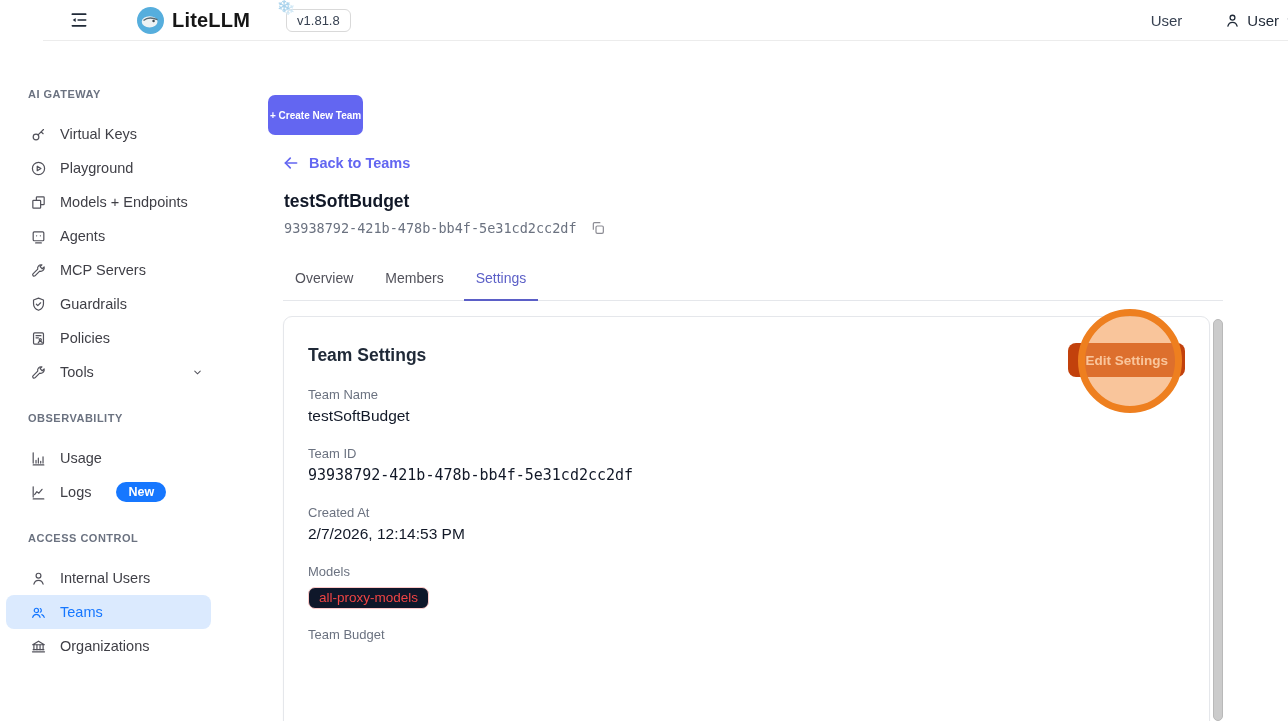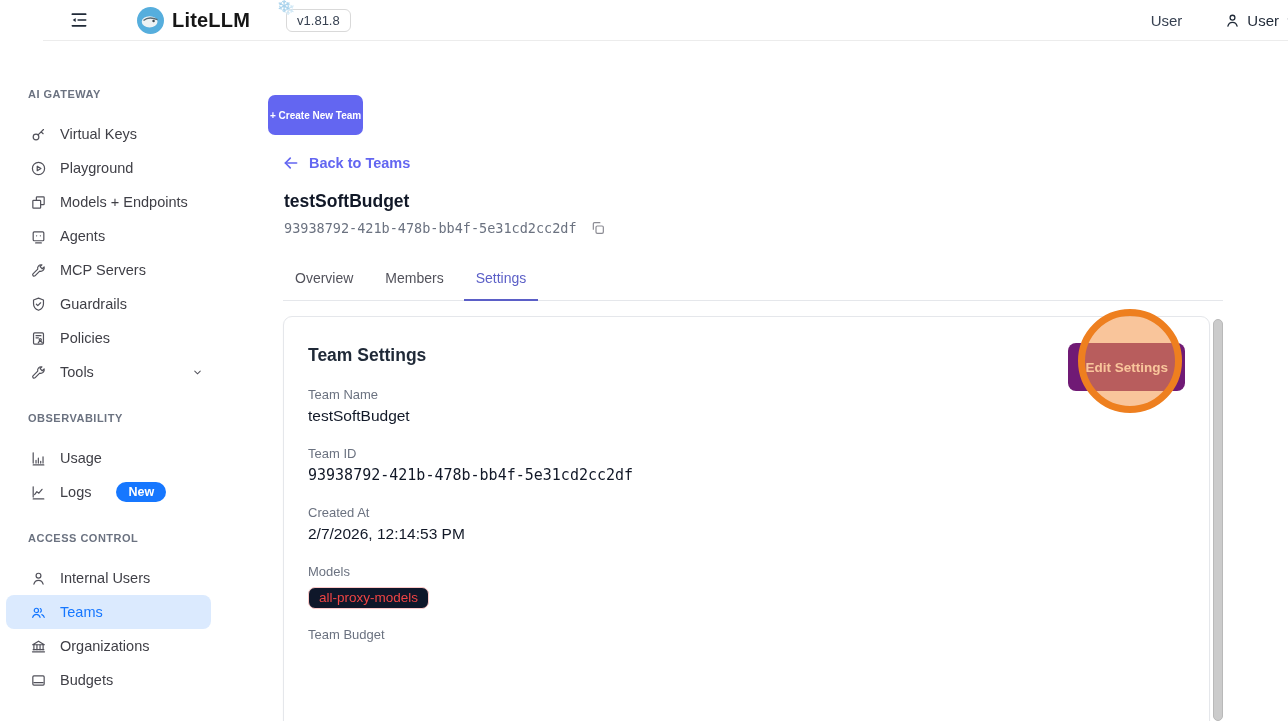--- a/index.html
+++ b/index.html
@@ -90,22 +90,22 @@
   .tab.active { color:#5b5fc7; font-weight:500; border-bottom-color:#5b5fc7; }
 
   .card {
     position:absolute; left:283px; top:316px; width:927px; height:432px;
     background:#fff; border:1px solid #e5e7eb; border-radius:9px;
     box-shadow:0 1px 2px rgba(0,0,0,0.04);
   }
   .card-body { padding:26px 24px 0; }
   .card-title { font-size:17.5px; font-weight:700; color:#1f2937; line-height:24px; }
   .btn-edit {
-    position:absolute; top:26px; right:24px; height:48px; padding:7px 17px;
-    background:#701a75; color:#fff; border:none; border-radius:8px;
+    position:absolute; top:26px; right:24px; height:34px; padding:7px 17px;
+    background:#c2410c; color:#fff; border:none; border-radius:8px;
     font-family:inherit; font-size:13.5px; font-weight:600; cursor:pointer;
   }
   .field { margin-top:20px; }
   .field:first-of-type { margin-top:30px; }
   .field-label { font-size:13px; color:#6b7280; line-height:16px; }
   .field-value { font-size:15.5px; color:#111827; line-height:20px; margin-top:3px; }
   .field-value.mono { font-family:"DejaVu Sans Mono", monospace; font-size:15px; }
   .model-badge {
     display:inline-block; margin-top:7px; padding:2px 10px 3px;
     background:#0f172a; border:1px solid #fecaca; border-radius:7px;
@@ -317,29 +317,20 @@
       <span class="nicon">
         <svg width="17" height="17" viewBox="0 0 24 24" fill="none" stroke="currentColor" stroke-width="1.7" stroke-linejoin="round" stroke-linecap="round">
           <path d="M3.8 9.5 12 4.5l8.2 5z"></path>
             <path d="M5.5 9.5v7M9.8 9.5v7M14.2 9.5v7M18.5 9.5v7"></path>
             <path d="M4.5 16.5h15M3.5 19.5h17"></path>
         </svg>
       </span>
       <span>Organizations</span>
     </div>
 
-    <div class="nav-item">
-      <span class="nicon">
-        <svg width="17" height="17" viewBox="0 0 24 24" fill="none" stroke="currentColor" stroke-width="1.7" stroke-linecap="round">
-          <rect x="4" y="5.5" width="16" height="13" rx="1.5"></rect>
-            <path d="M5.5 15h13"></path>
-        </svg>
-      </span>
-      <span>Budgets</span>
-    </div>
   </div>
 </div>
 
 <button class="btn-create">+ Create New Team</button>
 
 <div class="back-row">
   <span>
     <svg width="18" height="18" viewBox="0 0 24 24" fill="none" stroke="currentColor" stroke-width="2.2" stroke-linecap="round" stroke-linejoin="round">
       <path d="M19.5 12H4.5"></path>
         <path d="M11 5.5 4.5 12l6.5 6.5"></path>

